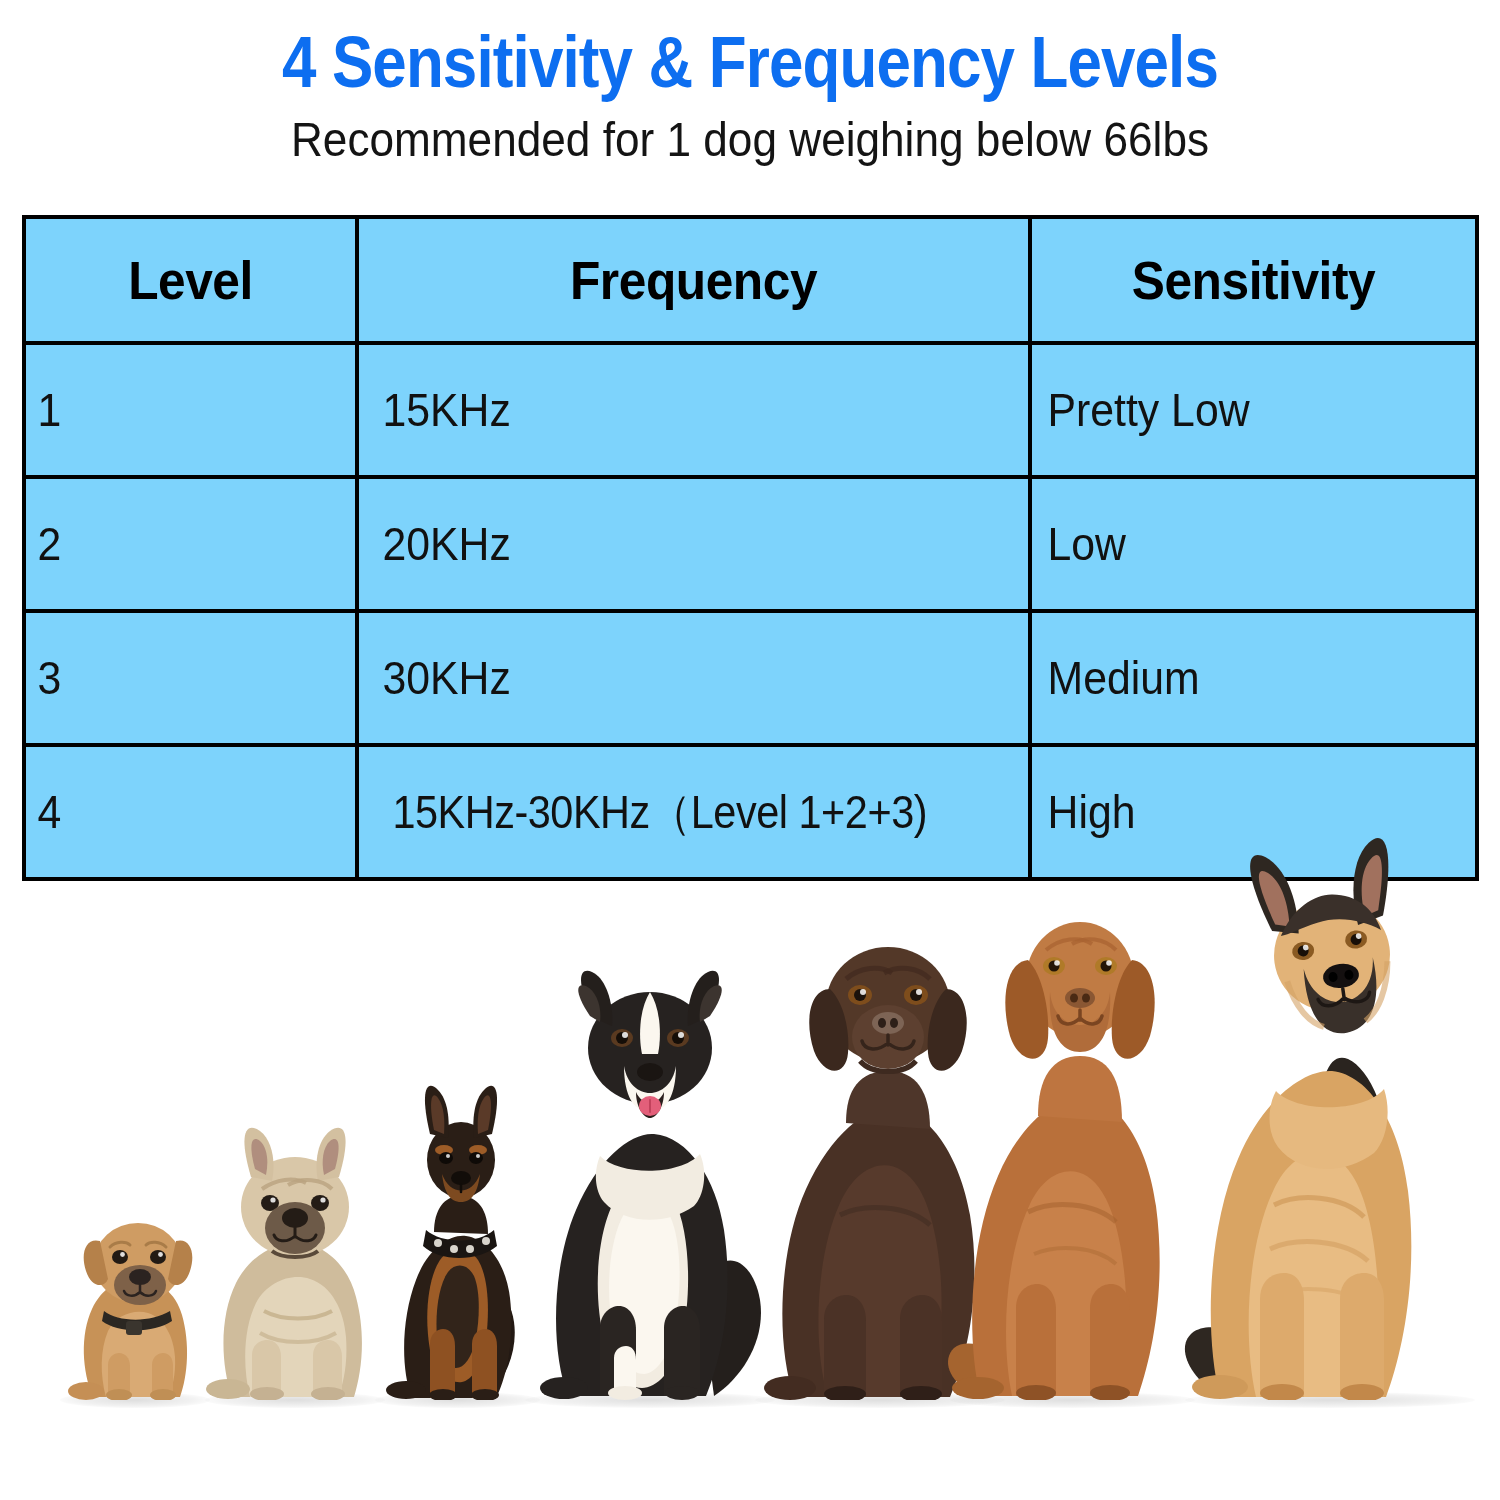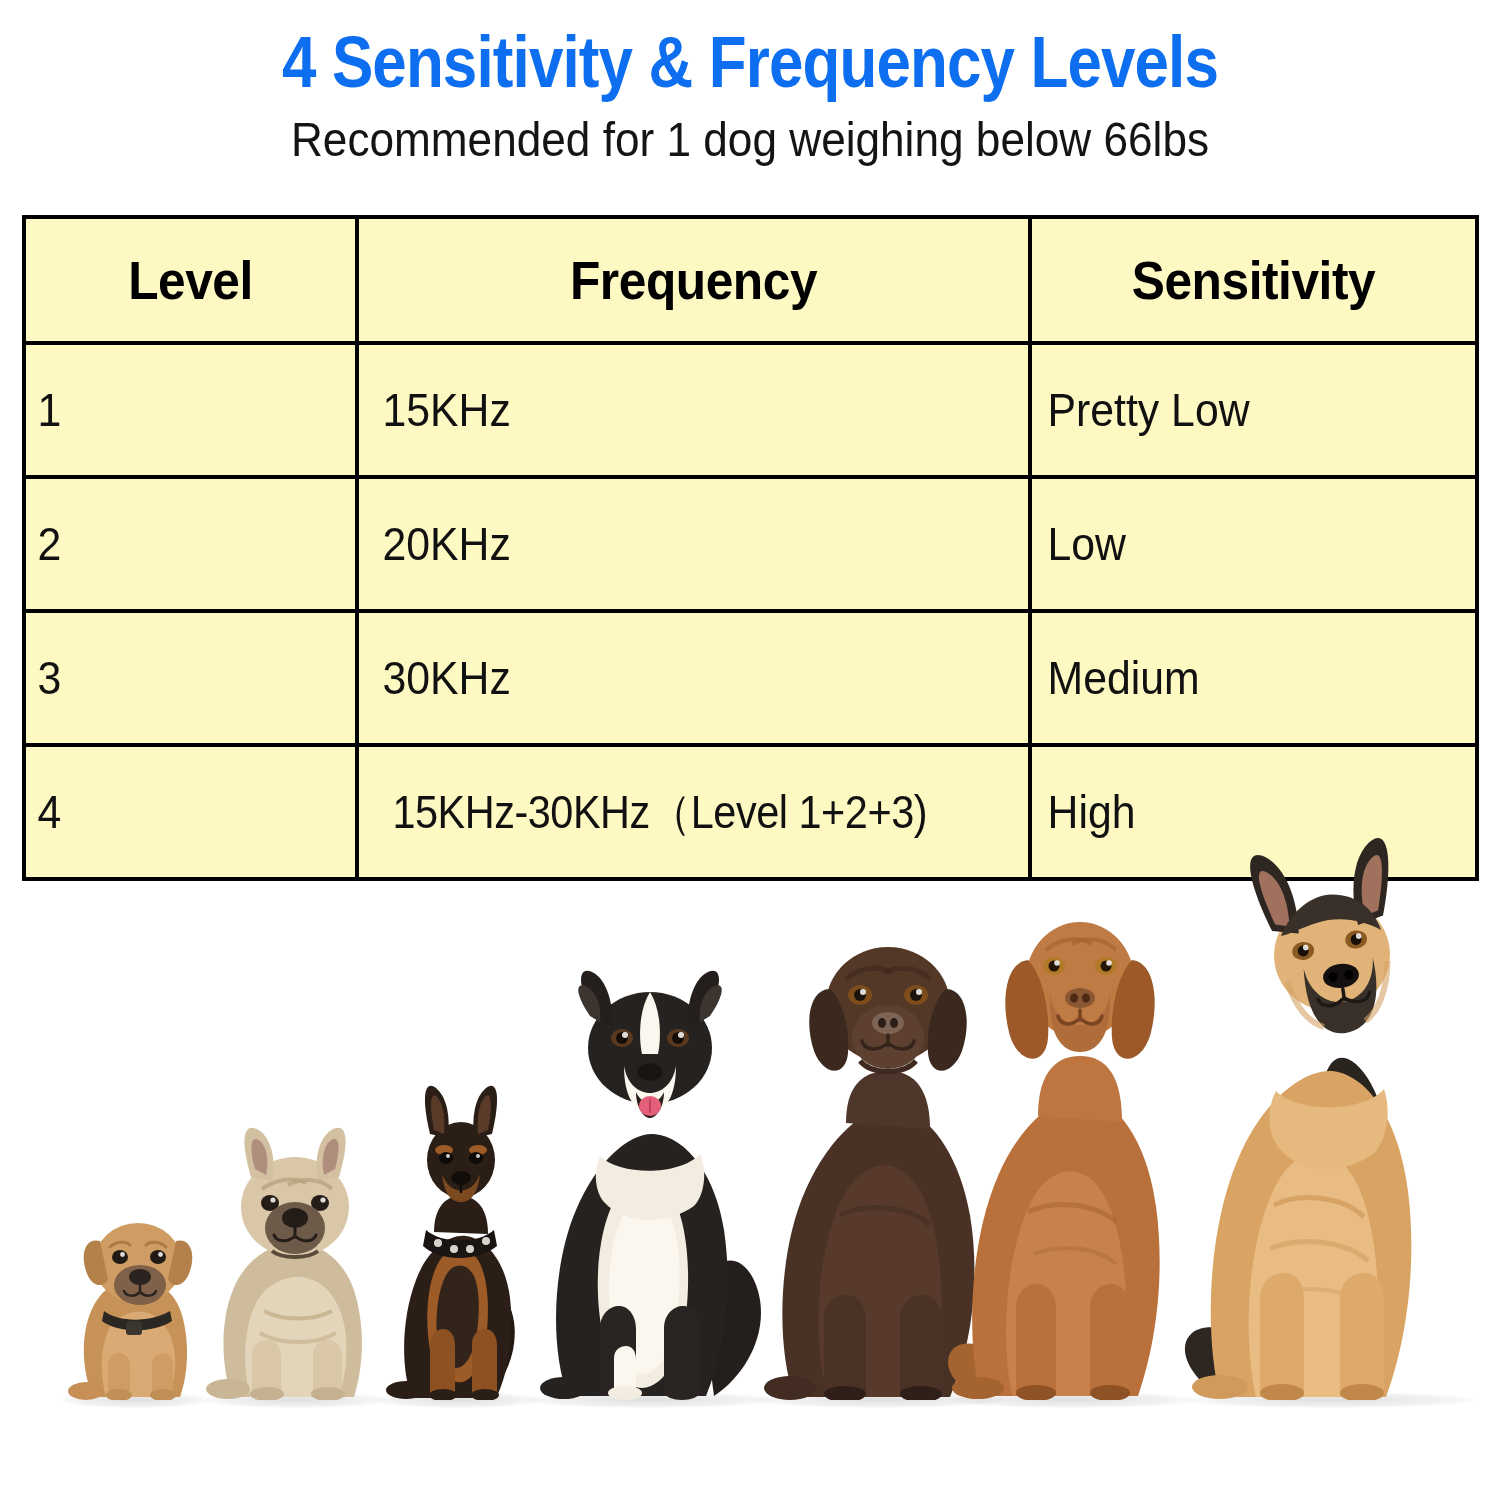--- a/index.html
+++ b/index.html
@@ -58,21 +58,21 @@
     width: 1453px;
     height: 621px;
     border-collapse: collapse;
     table-layout: fixed;
     background: #ffffff;
   }
   .spec-table td, .spec-table th {
     border: 4px solid #000000;
     padding: 0;
     vertical-align: middle;
-    background: #fef9c3;
+    background: #7dd3fc;
     overflow: visible;
   }
 
   col.c-level { width: 333px; }
   col.c-freq  { width: 673px; }
   col.c-sens  { width: 447px; }
 
   .hdr-row th { height: 122px; }
   .hdr-cell {
     font-family: "Liberation Sans", sans-serif;

